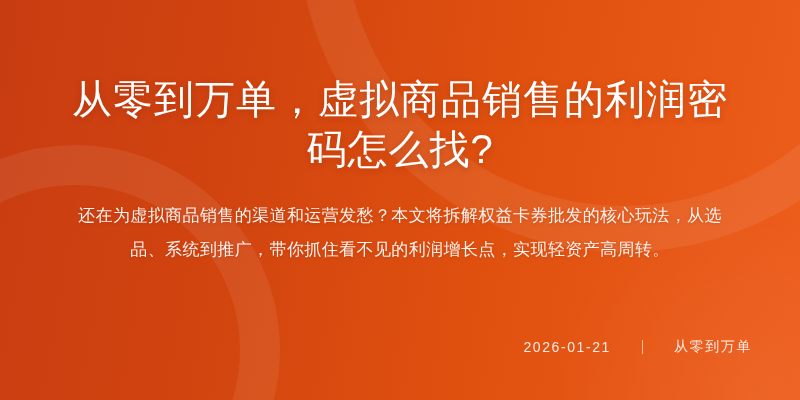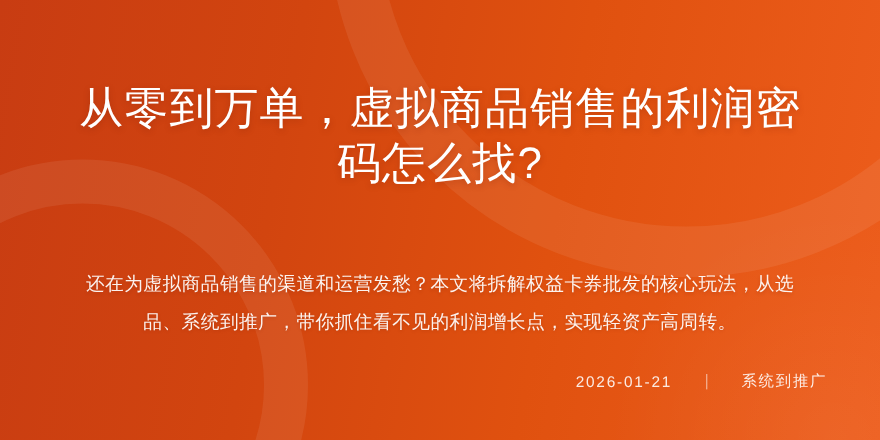--- a/index.html
+++ b/index.html
@@ -62,21 +62,20 @@
   .content {
     position: relative;
     z-index: 2;
     width: 100%;
     height: 100%;
     box-sizing: border-box;
     display: flex;
     flex-direction: column;
     align-items: center;
     padding: 74px 58px 26px 58px;
-    gap: 44px;
   }
 
   .title {
     color: #ffffff;
     font-size: 40px;
     line-height: 50px;
     font-weight: 300;
     letter-spacing: 1px;
     text-align: center;
     margin: 0;
@@ -129,16 +128,16 @@
 
   <div class="content">
     <h1 class="title">从零到万单，虚拟商品销售的利润密码怎么找?</h1>
 
     <p class="subtitle">还在为虚拟商品销售的渠道和运营发愁？本文将拆解权益卡券批发的核心玩法，从选品、系统到推广，带你抓住看不见的利润增长点，实现轻资产高周转。</p>
   </div>
 
   <div class="footer">
     <span class="footer-date">2026-01-21</span>
     <span class="footer-sep"></span>
-    <span class="footer-author">系统到推广</span>
+    <span class="footer-author">从零到万单</span>
   </div>
 
 </div>
 
 </body></html>

